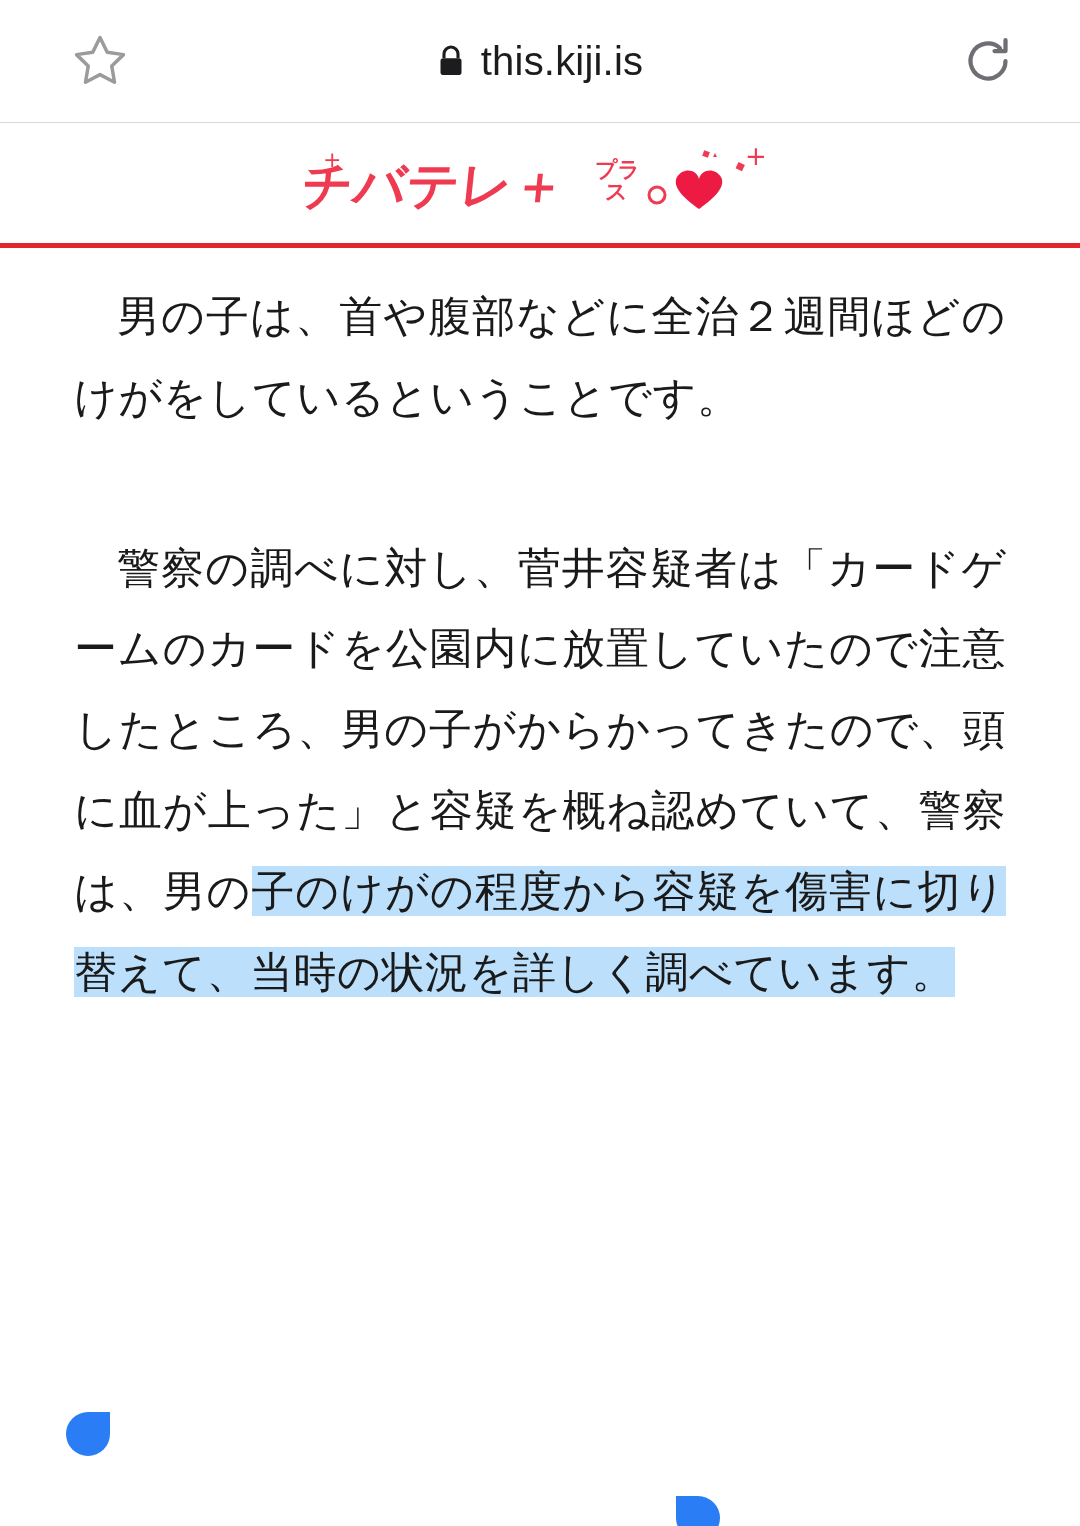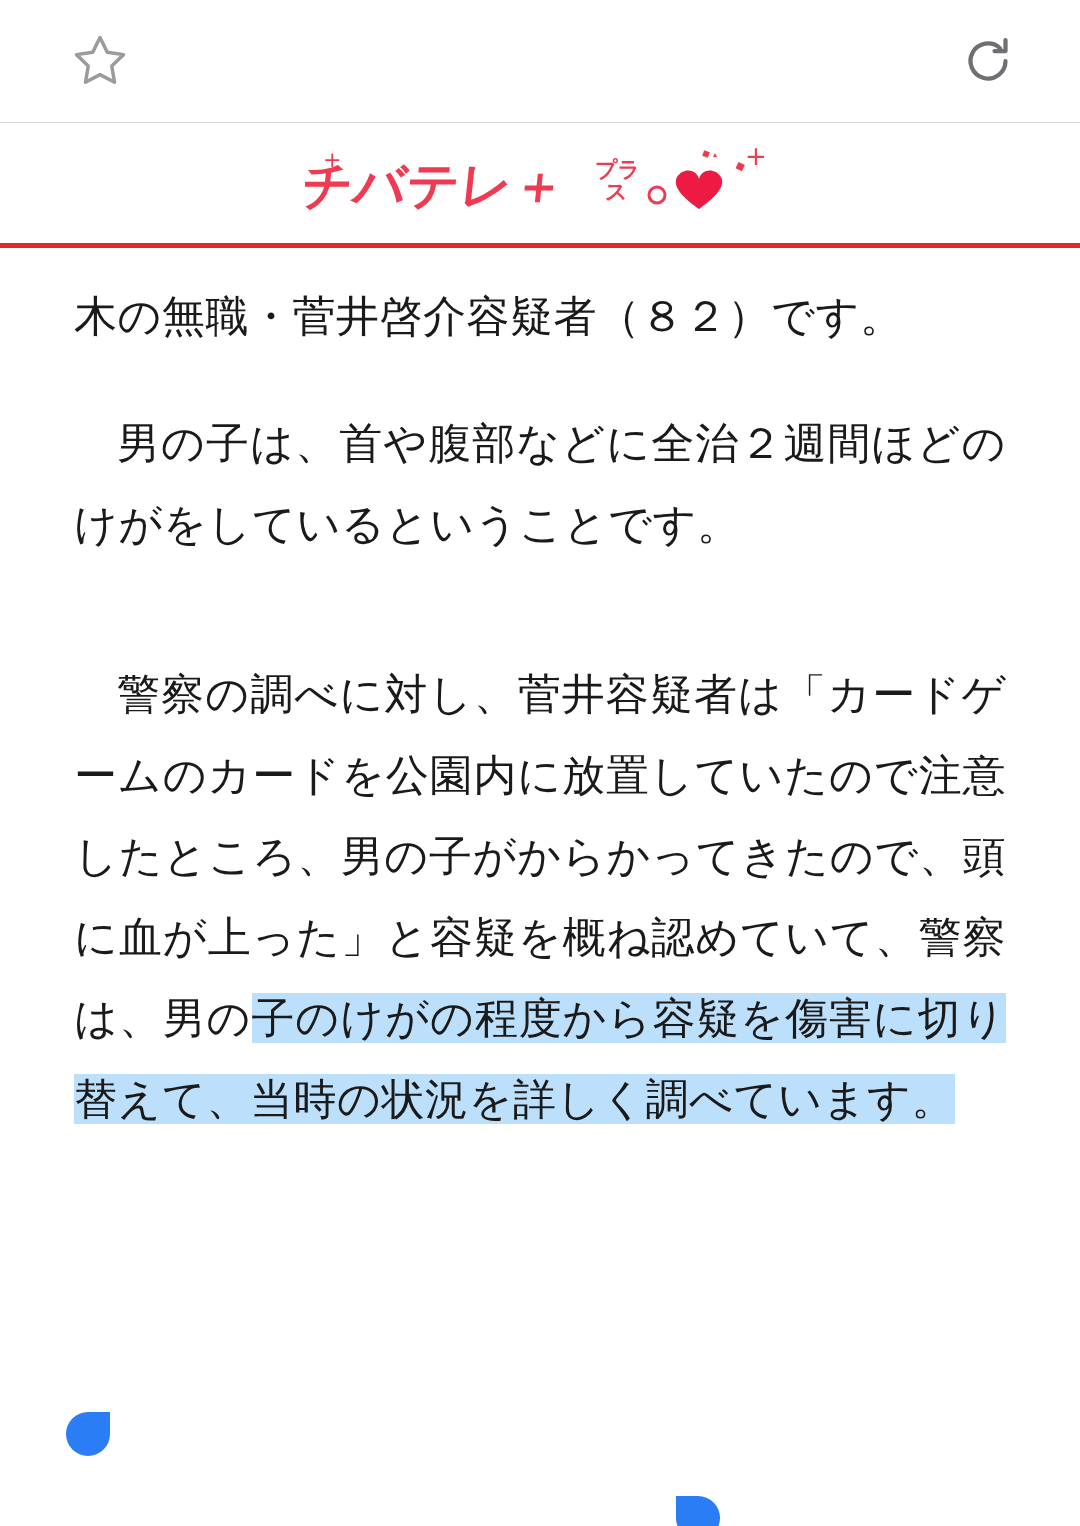--- a/index.html
+++ b/index.html
@@ -119,20 +119,29 @@
 <body>
 
 <div class="browser-bar">
 
   <span class="star-icon">
     <svg viewBox="0 0 24 24" width="60" height="60" aria-hidden="true">
       <path d="M12 2.6l2.9 5.9 6.5.95-4.7 4.58 1.11 6.47L12 17.45l-5.81 3.05 1.11-6.47-4.7-4.58 6.5-.95z" fill="none" stroke="#9b9b9b" stroke-width="1.4" stroke-linejoin="round"></path>
     </svg>
   </span>
 
+  <span class="url-wrap">
+    <span class="lock-icon">
+      <svg viewBox="0 0 20 24" width="28" height="34" aria-hidden="true">
+        <path d="M5 10V7a5 5 0 0 1 10 0v3" fill="none" stroke="#1c1c1e" stroke-width="2.2"></path>
+        <rect x="2.5" y="10" width="15" height="12" rx="2" fill="#1c1c1e"></rect>
+      </svg>
+    </span>
+    <span class="url-text">this.kiji.is</span>
+  </span>
 
   <span class="reload-icon">
     <svg viewBox="0 0 24 24" width="60" height="60" aria-hidden="true">
       <path d="M19 12a7 7 0 1 1-2.2-5.1" fill="none" stroke="#6e6e73" stroke-width="1.7" stroke-linecap="round"></path>
       <path d="M19 3.6V8h-4.4" fill="none" stroke="#6e6e73" stroke-width="1.7" stroke-linecap="round" stroke-linejoin="round"></path>
     </svg>
   </span>
 </div>
 
 <div class="site-header">
@@ -151,21 +160,20 @@
       <rect x="398" y="10" width="6" height="6" fill="#ef3b52" transform="rotate(20 401 13)"></rect>
       <rect x="432" y="22" width="7" height="7" fill="#ef3b52" transform="rotate(25 435 25)"></rect>
       <text x="440" y="24" fill="#ef3b52" font-size="26" font-family="'DejaVu Sans', sans-serif">+</text>
       <text x="18" y="26" fill="#ef3b52" font-size="22" font-family="'DejaVu Sans', sans-serif">+</text>
     </svg>
   </span>
 </div>
 
 <div class="article">
 
-  <p class="para">木の無職・菅井啓介容疑者（８２）です。</p>
 
 
   <p class="para indent">男の子は、首や腹部などに全治２週間ほどのけがをしているということです。</p>
 
   <div class="gap"></div>
 
   <p class="para indent tight"><span>警察の調べに対し、菅井容疑者は「カードゲームのカードを公園内に放置していたので注意したところ、男の子がからかってきたので、頭に血が上った」と容疑を概ね認めていて、警察は、男の</span><span class="hl">子のけがの程度から容疑を傷害に切り替えて、当時の状況を詳しく調べています。</span></p>
 </div>
 
 <span class="sel-handle start"></span>

